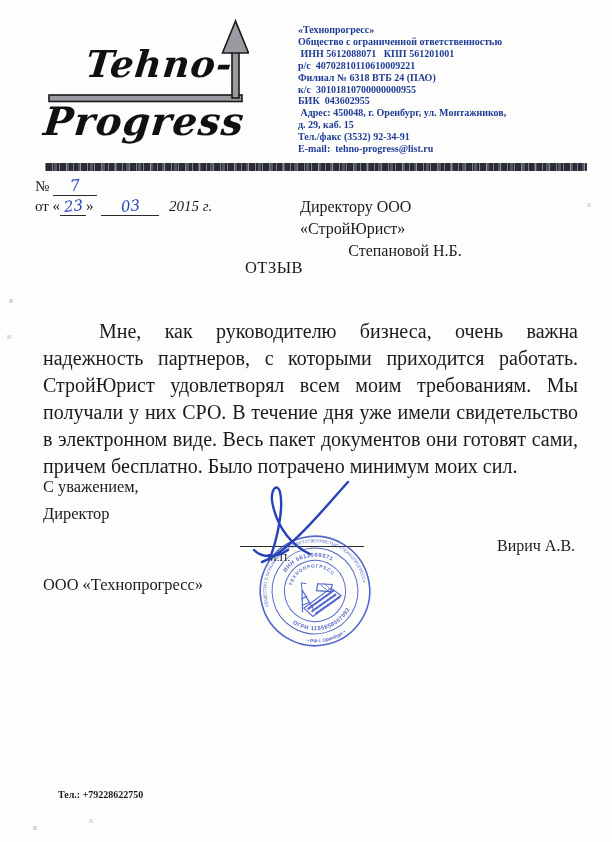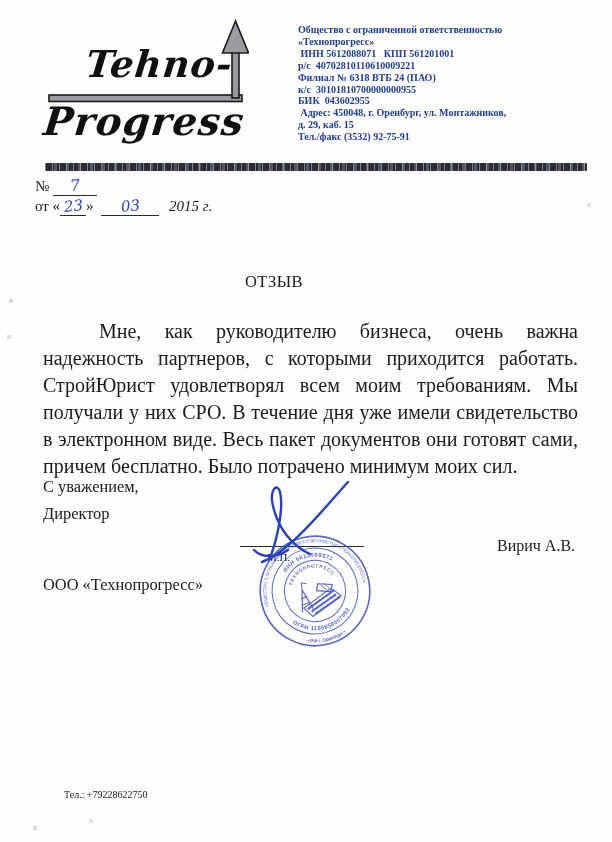--- a/index.html
+++ b/index.html
@@ -24,76 +24,81 @@
       #2c2c35;
     border-radius:1px;}
   
   .refrow{position:absolute;font-size:15px;}
   .hand{font-family:"DejaVu Serif",serif;font-style:italic;color:#2742ba;font-size:16px;}
   .uline{display:inline-block;border-bottom:1.3px solid #2a2a2a;text-align:center;}
   
   .addressee{position:absolute;left:300px;top:196px;width:210px;font-size:16px;line-height:22px;}
   .addressee .l2{text-align:center;}
   
-  .doc-title{position:absolute;left:0;top:272px;width:548px;text-align:center;
+  .doc-title{position:absolute;left:0;top:258px;width:548px;text-align:center;
     font-size:16.5px;letter-spacing:.5px;}
   .body-par{position:absolute;left:43px;top:318px;width:535px;
     font-size:20px;line-height:27px;text-align:justify;text-indent:56px;}
   
   .closing-line{position:absolute;left:43px;font-size:16.4px;}
   .signer{position:absolute;left:497px;top:537px;font-size:16px;}
   .sig-rule{position:absolute;left:240px;top:546px;width:124px;border-top:1.6px solid #2a2a2a;}
   .mp{position:absolute;left:267px;top:551px;font-size:11px;}
   .signature{position:absolute;left:250px;top:478px;}
   .stamp{position:absolute;left:256px;top:532px;width:118px;height:118px;
     transform:rotate(-14deg);opacity:.88;}
   
-  .phone{position:absolute;left:64px;top:789px;font-size:10px;font-weight:normal;}
+  .phone{position:absolute;left:58px;top:789px;font-size:10px;font-weight:bold;}
   .speckles{position:absolute;left:0;top:0;width:2px;height:2px;background:transparent;
     box-shadow:10px 300px 0 1px #d9d9d9, 8px 336px 0 1px #dedede, 34px 827px 0 1px #d6d6d6,
                90px 820px 0 1px #e2e2e2, 588px 204px 0 1px #e0e0e0;}
 </style>
 </head>
 <body>
 
 <div class="page">
 
   <svg class="logo-arrow" width="214" height="132" viewBox="0 0 214 132">
     <rect x="14" y="83" width="193" height="6.5" fill="#9a9aa0" stroke="#1a1a1a" stroke-width="1.6"></rect>
     <rect x="197" y="38" width="7" height="48" fill="#9a9aa0" stroke="#1a1a1a" stroke-width="1.6"></rect>
     <polygon points="200.5,9 187.5,41 213.5,41" fill="#9a9aa0" stroke="#1a1a1a" stroke-width="1.6"></polygon>
   </svg>
   <div class="logo-script logo-line1">Tehno-</div>
   <div class="logo-script logo-line2">Progress</div>
 
   <div class="company-block">
+    <div class="company-line">«Технопрогресс»</div>
     <div class="company-line">Общество с ограниченной ответственностью</div>
-    <div class="company-line">«Технопрогресс»</div>
     <div class="company-line"> ИНН 5612088071   КПП 561201001</div>
     <div class="company-line">р/с  40702810110610009221</div>
     <div class="company-line">Филиал № 6318 ВТБ 24 (ПАО)</div>
     <div class="company-line">к/с  30101810700000000955</div>
     <div class="company-line">БИК  043602955</div>
     <div class="company-line"> Адрес: 450048, г. Оренбург, ул. Монтажников,</div>
     <div class="company-line">д. 29, каб. 15</div>
-    <div class="company-line">Тел./факс (3532) 92-75-91</div>
+    <div class="company-line">Тел./факс (3532) 92-34-91</div>
+    <div class="company-line">E-mail:  tehno-progress@list.ru</div>
   </div>
 
   <div class="divider"></div>
 
   <div class="refrow" style="left:35px;top:176px;">
     <span>№</span>
     <span class="uline" style="width:44px;"><span class="hand" style="display:inline-block;transform:rotate(-7deg);">7</span></span>
   </div>
   <div class="refrow" style="left:35px;top:197px;">
     <span>от «</span><span class="uline" style="width:26px;"><span class="hand" style="display:inline-block;transform:rotate(-6deg);font-size:15px;">23</span></span><span>»</span>
     <span class="uline" style="width:58px;margin-left:4px;"><span class="hand" style="display:inline-block;transform:rotate(-6deg);font-size:15px;">03</span></span>
     <span style="margin-left:6px;font-style:italic;">2015 г.</span>
   </div>
 
+  <div class="addressee">
+    <div>Директору ООО «СтройЮрист»</div>
+    <div class="l2">Степановой Н.Б.</div>
+  </div>
 
   <div class="doc-title">ОТЗЫВ</div>
   <div class="body-par">Мне, как руководителю бизнеса, очень важна надежность партнеров, с которыми приходится работать. СтройЮрист удовлетворял всем моим требованиям. Мы получали у них СРО. В течение дня уже имели свидетельство в электронном виде. Весь пакет документов они готовят сами, причем бесплатно. Было потрачено минимум моих сил.</div>
 
   <div class="closing-line" style="top:477px;text-align:right;">С уважением,</div>
   <div class="closing-line" style="top:504px;">Директор</div>
   <div class="closing-line" style="top:531px;margin-top:44px;">ООО «Технопрогресс»</div>
   <div class="signer">Вирич А.В.</div>
   <div class="sig-rule"></div>
   <div class="mp">М.П.</div>

